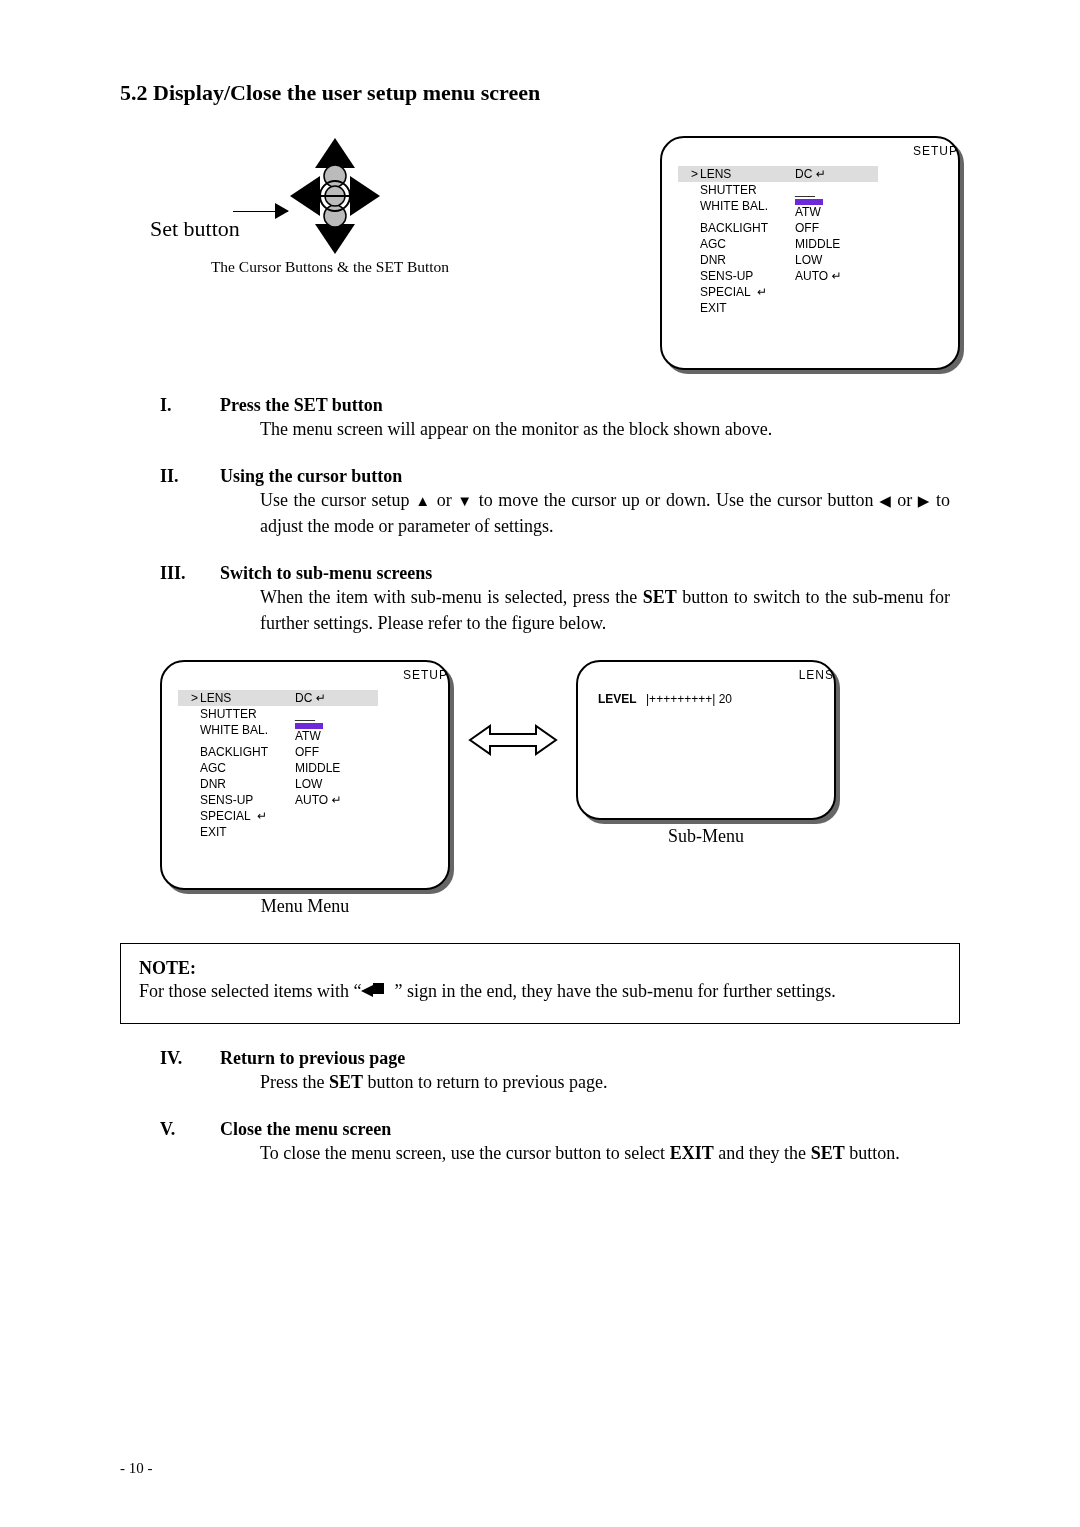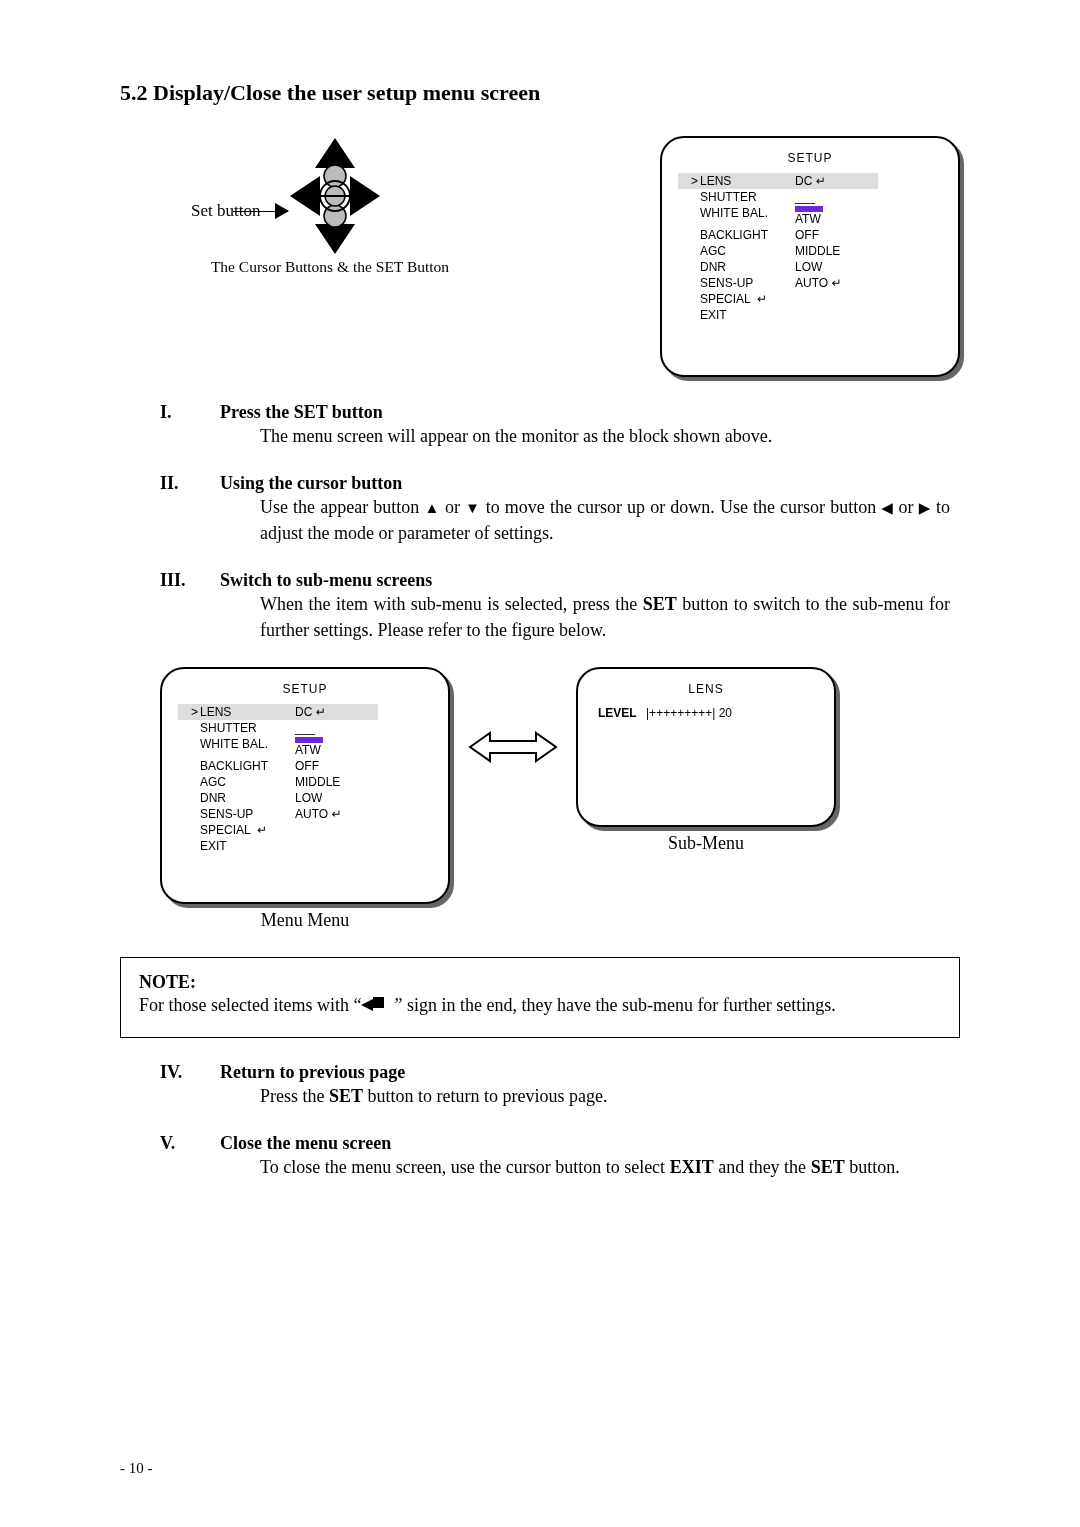--- a/index.html
+++ b/index.html
@@ -28,23 +28,22 @@
     align-items: flex-start;
     margin-bottom: 25px;
   }
   .fig-left {
     width: 380px;
     position: relative;
   }
   .set-button-label {
     position: absolute;
     left: 30px;
-    top: 65px;
-    font-size: 17px;
-    margin-left: 41px;
+    top: 80px;
+    font-size: 22px;
   }
   .set-button-arrow {
     position: absolute;
     left: 113px;
     top: 75px;
     width: 55px;
     height: 0;
     border-top: 1.5px solid #000;
   }
   .set-button-arrowhead {
@@ -70,22 +69,22 @@
     border: 2.5px solid #000;
     border-radius: 24px;
     box-shadow: 4px 4px 0 #666;
     background: #fff;
     font-family: Arial, Helvetica, sans-serif;
     font-size: 12px;
     box-sizing: border-box;
     position: relative;
   }
   .menu-title {
-    text-align: center;
-    margin: 13px 0 8px 0;
+    text-align: right;
+    margin: 6px 0 8px 0;
     letter-spacing: 1px;
   }
   .menu-row {
     display: flex;
     padding: 1px 0;
     white-space: pre;
   }
   .menu-row .cursorcol {
     width: 20px;
     text-align: right;
@@ -241,21 +240,21 @@
         <span>Press the SET button</span>
         </div>
       <div class="li-body">The menu screen will appear on the monitor as the block shown above.</div>
     </li>
     <li>
       <div class="li-head">
           <span class="roman">II.</span>
         <span>Using the cursor button</span>
         </div>
       <div class="li-body">
-        <span>Use the appear button </span><span class="arrow-glyph">▲</span><span> or </span><span class="arrow-glyph">▼</span><span> to move the cursor up or down. Use the cursor button </span><span class="arrow-glyph">◀</span><span> or </span><span class="arrow-glyph">▶</span><span> to adjust the mode or parameter of settings.</span>
+        <span>Use the cursor setup </span><span class="arrow-glyph">▲</span><span> or </span><span class="arrow-glyph">▼</span><span> to move the cursor up or down. Use the cursor button </span><span class="arrow-glyph">◀</span><span> or </span><span class="arrow-glyph">▶</span><span> to adjust the mode or parameter of settings.</span>
       </div>
     </li>
     <li>
       <div class="li-head">
           <span class="roman">III.</span>
         <span>Switch to sub-menu screens</span>
         </div>
       <div class="li-body">
         <span>When the item with sub-menu is selected, press the </span><span class="bold">SET</span><span> button to switch to the sub-menu for further settings. Please refer to the figure below.</span>
       </div>

